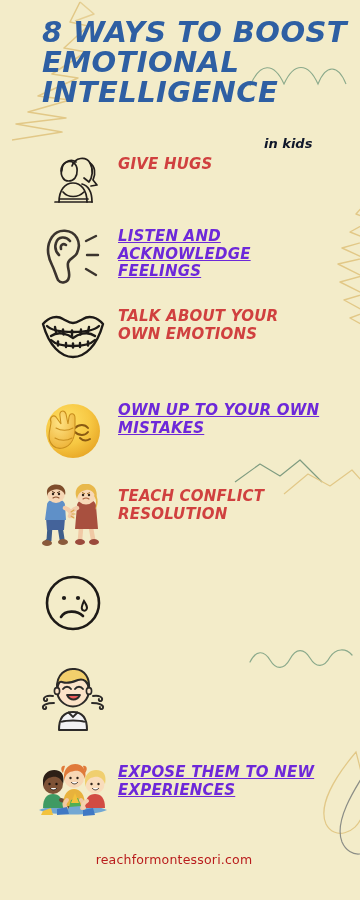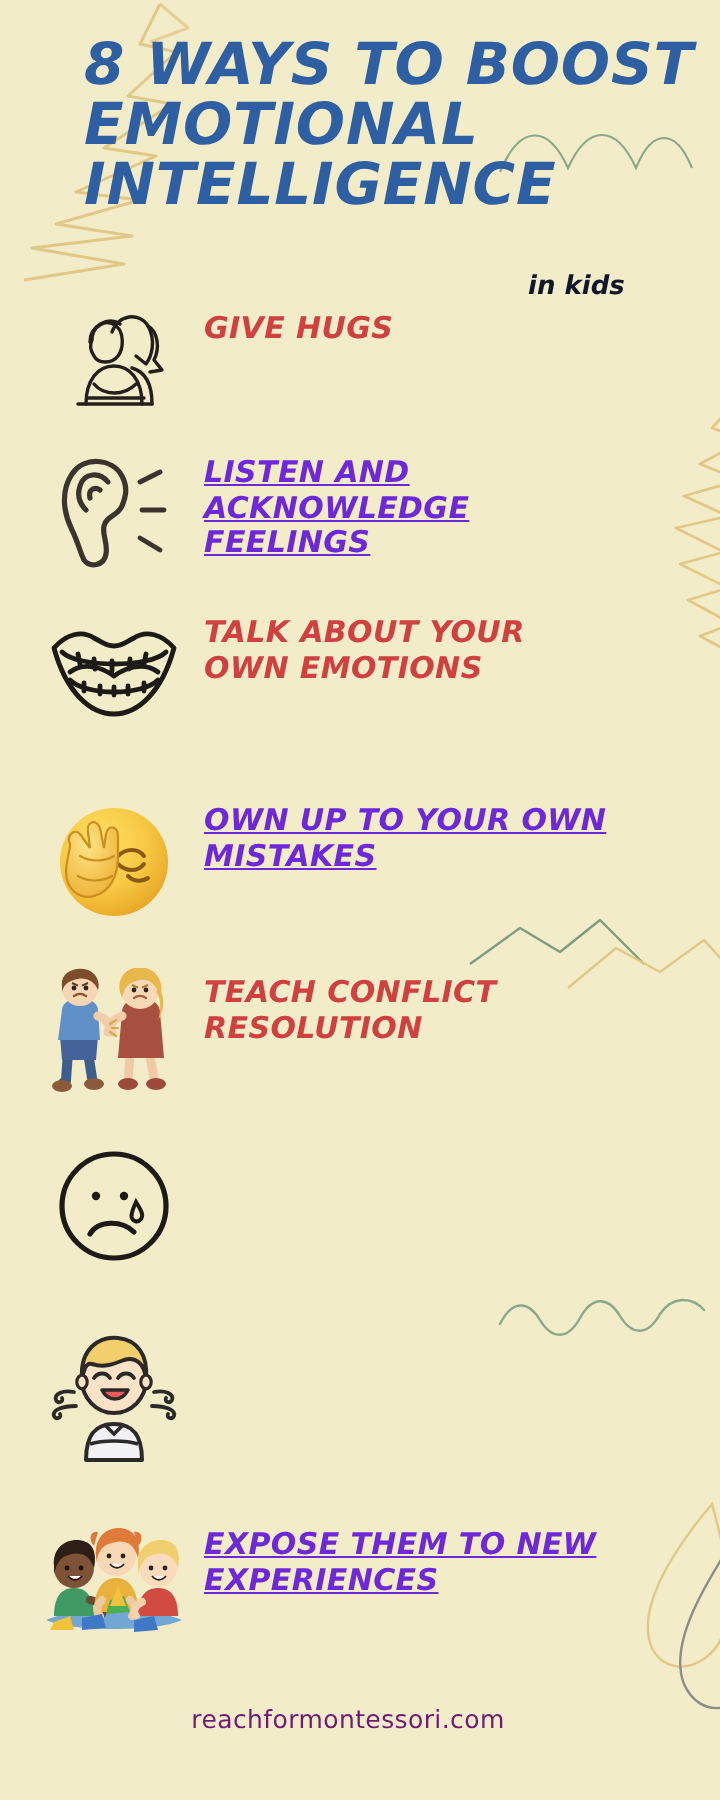--- a/index.html
+++ b/index.html
@@ -54,21 +54,21 @@
     font-style: italic;
     font-weight: 700;
     font-size: 13px;
     color: #0f172a;
     z-index: 5;
   }
 
   
   .tip {
     position: absolute;
-    left: 0;
+    left: 16px;
     width: 304px;
     display: flex;
     align-items: flex-start;
     z-index: 4;
   }
   .tip-icon {
     width: 90px;
     min-width: 90px;
     display: flex;
     align-items: flex-start;
@@ -92,21 +92,21 @@
 
   
   .footer {
     position: absolute;
     left: 0;
     top: 852px;
     width: 324px;
     text-align: center;
     font-family: "DejaVu Sans", sans-serif;
     font-size: 12.5px;
-    color: #701a75;
+    color: #b91c1c;
     letter-spacing: 0.2px;
     z-index: 5;
   }
 </style>
 </head>
 <body>
 
 <div id="page">
 
   <svg id="deco-layer" width="360" height="900" viewBox="0 0 360 900">

